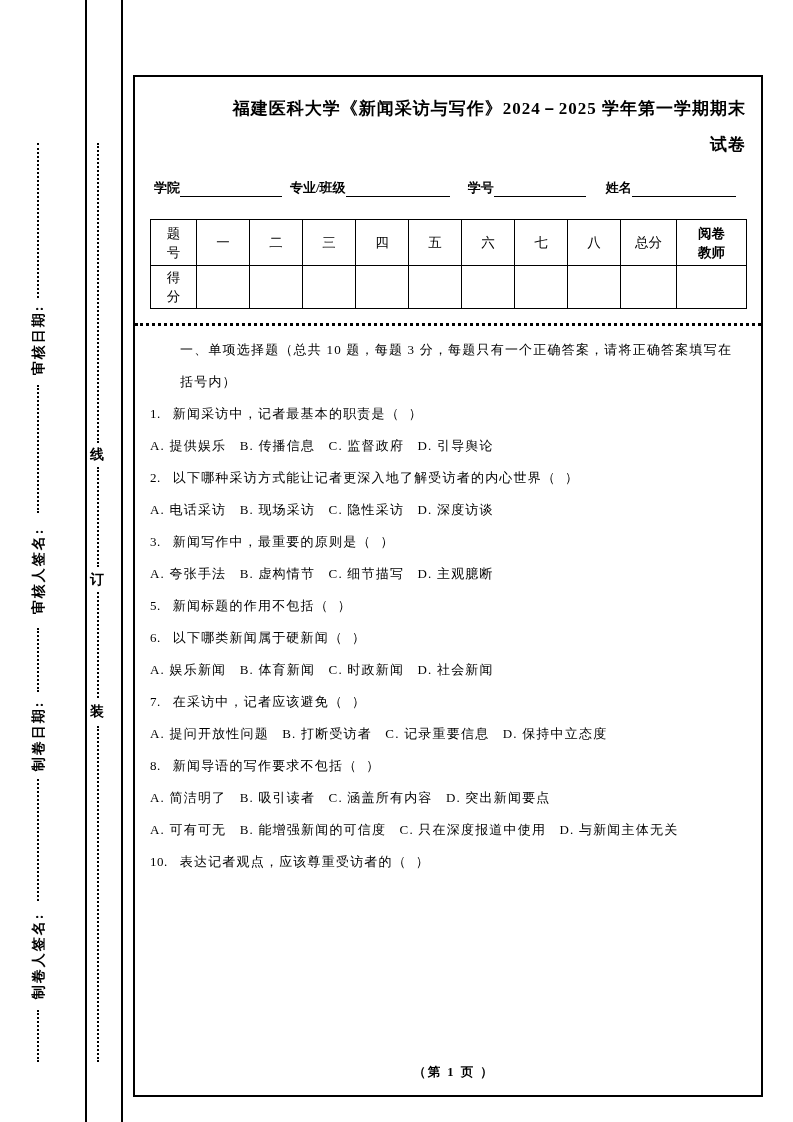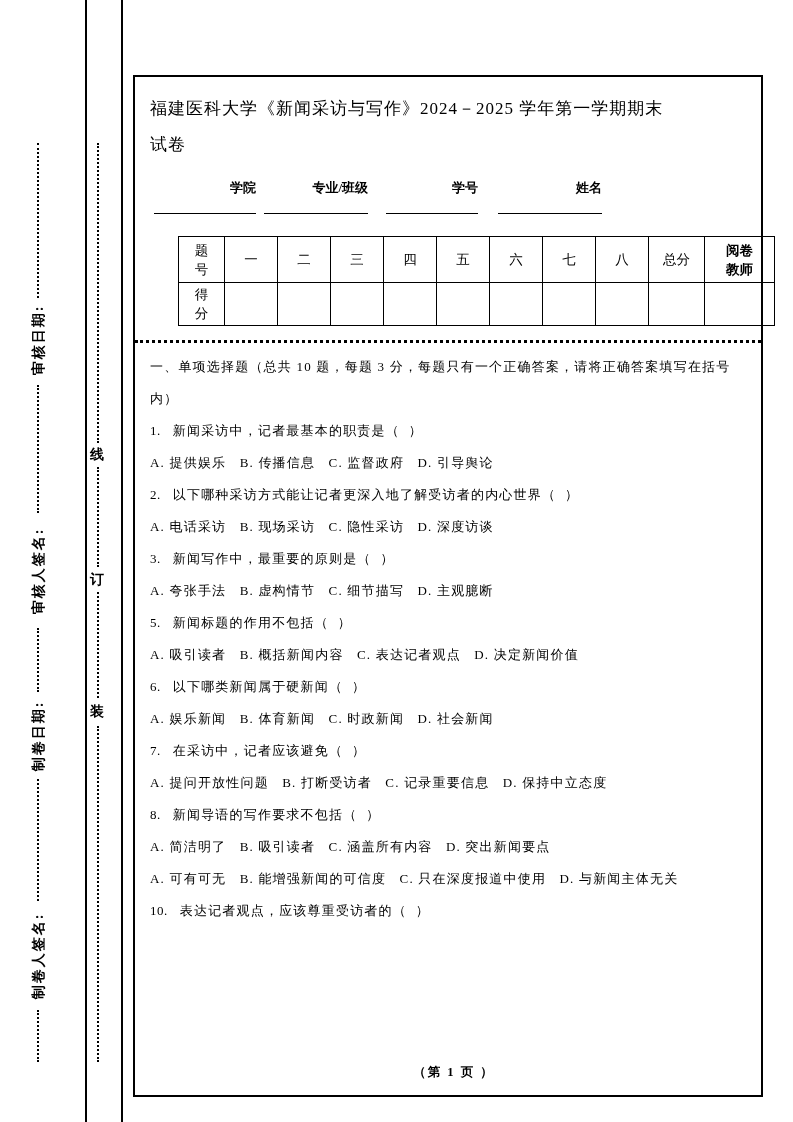--- a/index.html
+++ b/index.html
@@ -19,39 +19,39 @@
     display: inline-block; white-space: nowrap;
     transform: translate(-50%, -50%) rotate(-90deg);
     font-weight: bold; font-size: 14px; letter-spacing: 2px;
   }
   .bind-char { position: absolute; left: 97px; transform: translateX(-50%);
     font-weight: bold; font-size: 14px; }
 
   
   .main-box { position: absolute; left: 133px; top: 75px; width: 630px; height: 1022px;
     border: 2px solid #000; padding: 14px 15px 0; }
-  .title { text-align: left; font-size: 17px; font-weight: normal; line-height: 36px; letter-spacing: 1px; }
+  .title { text-align: right; font-size: 17px; font-weight: bold; line-height: 36px; letter-spacing: 1px; }
 
   .info-row { display: flex; align-items: flex-end; margin: 16px 4px 0; font-size: 13px; font-weight: bold; }
-  .info-item { display: flex; align-items: flex-end; flex-direction: column; }
+  .info-item { display: flex; align-items: flex-end; }
   .info-label { white-space: nowrap; }
   .blank { display: inline-block; height: 17px; border-bottom: 1.5px solid #000; }
 
-  table.score { width: 100%; border-collapse: collapse; table-layout: fixed; margin-top: 22px; margin-left: 28px; }
+  table.score { width: 100%; border-collapse: collapse; table-layout: fixed; margin-top: 22px; }
   table.score td { border: 1.5px solid #000; text-align: center; vertical-align: middle;
     font-size: 13.5px; padding: 2px 1px; }
   table.score tr.r1 td { height: 46px; }
   table.score tr.r2 td { height: 42px; font-family: Liberation Serif, serif; }
   .stack1 { display: inline-block; width: 1.1em; word-break: break-all; line-height: 19px; }
   .stack2 { display: inline-block; width: 2.2em; word-break: break-all; line-height: 19px; font-weight: bold; }
 
   .dotted-sep { border-top: 3.5px dotted #000; margin: 14px -15px 8px; }
 
   .body-text { font-size: 13px; line-height: 32px; letter-spacing: 1.2px; }
-  .section-heading { white-space: pre-wrap; }
+  .section-heading { white-space: pre-wrap; margin-left: 30px; }
   .q-stem { white-space: pre-wrap; }
   .q-num { margin-right: 12px; letter-spacing: 0.5px; }
   .q-options { white-space: pre-wrap; }
 
   .page-footer { position: absolute; bottom: 14px; left: 0; width: 100%;
     text-align: center; font-weight: bold; font-size: 12.5px; letter-spacing: 2px; padding-left: 12px; }
 </style>
 </head>
 <body>
 
@@ -173,21 +173,20 @@
         <div class="q-options">A. 电话采访   B. 现场采访   C. 隐性采访   D. 深度访谈</div>
       </div>
       <div class="question">
         <div class="q-stem"><span class="q-num">3.</span><span>新闻写作中，最重要的原则是（  ）</span></div>
       </div>
       <div class="question">
         <div class="q-options">A. 夸张手法   B. 虚构情节   C. 细节描写   D. 主观臆断</div>
       </div>
       <div class="question">
         <div class="q-stem"><span class="q-num">5.</span><span>新闻标题的作用不包括（  ）</span></div>
-        <div class="q-options">A. 吸引读者   B. 概括新闻内容   C. 表达记者观点   D. 决定新闻价值</div>
       </div>
       <div class="question">
         <div class="q-stem"><span class="q-num">6.</span><span>以下哪类新闻属于硬新闻（  ）</span></div>
         <div class="q-options">A. 娱乐新闻   B. 体育新闻   C. 时政新闻   D. 社会新闻</div>
       </div>
       <div class="question">
         <div class="q-stem"><span class="q-num">7.</span><span>在采访中，记者应该避免（  ）</span></div>
         <div class="q-options">A. 提问开放性问题   B. 打断受访者   C. 记录重要信息   D. 保持中立态度</div>
       </div>
       <div class="question">

